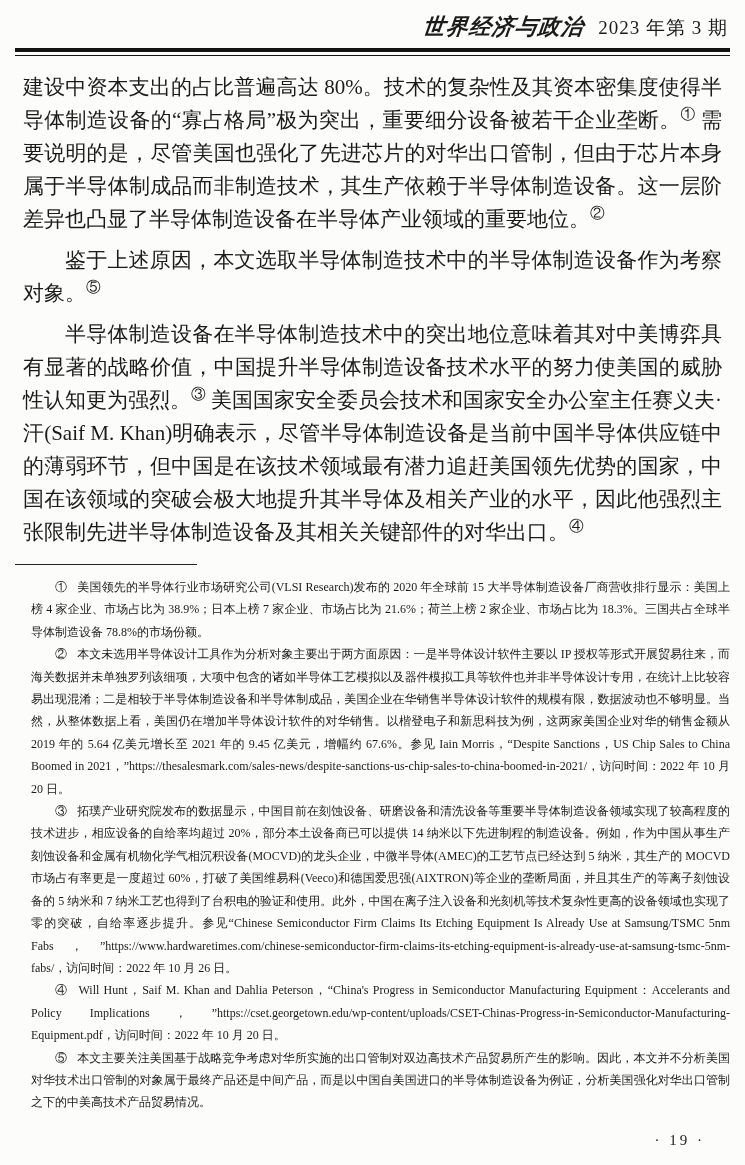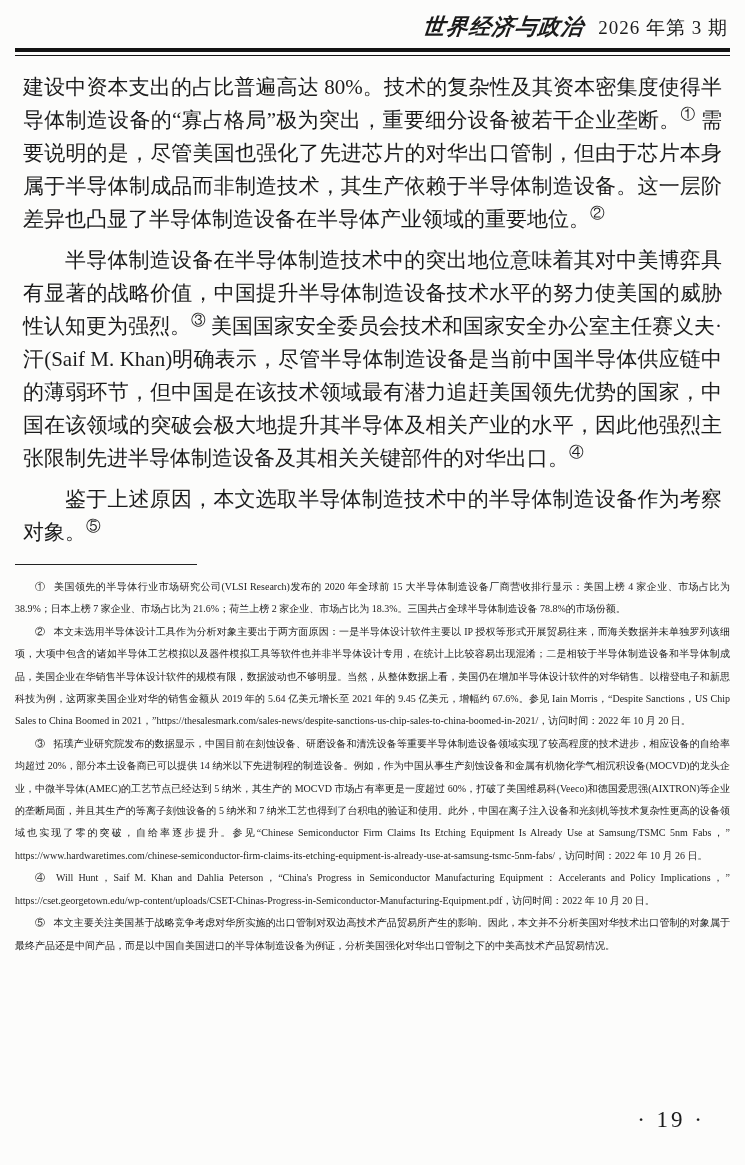--- a/index.html
+++ b/index.html
@@ -63,57 +63,58 @@
     vertical-align: super;
     line-height: 0;
   }
   
   .footnote-rule {
     width: 182px;
     border-top: 1.6px solid #222;
     margin: 15px 0 11px 0;
   }
   .footnotes {
-    font-size: 10px;
+    font-size: 12px;
     line-height: 22.4px;
     text-align: justify;
+    margin-left: 16px;
   }
   .footnotes p {
     margin: 0;
     text-indent: 2em;
   }
   .fn-marker {
     margin-right: 0.85em;
   }
   
   .page-footer {
     position: absolute;
-    bottom: 32px;
+    bottom: 16px;
     right: 40px;
-    font-size: 23px;
+    font-size: 15px;
     letter-spacing: 3px;
     text-align: right;
   }
 </style>
 </head>
 <body>
 
 <div class="page">
 
   <div class="header">
     <span class="journal-logo">世界经济与政治</span>
-    <span class="issue-label">2026 年第 3 期</span>
+    <span class="issue-label">2023 年第 3 期</span>
   </div>
 
   <div class="header-rule"></div>
 
   <div class="article-body">
       <p class="">建设中资本支出的占比普遍高达 80%。技术的复杂性及其资本密集度使得半导体制造设备的“寡占格局”极为突出，重要细分设备被若干企业垄断。<sup class="fnref">①</sup> 需要说明的是，尽管美国也强化了先进芯片的对华出口管制，但由于芯片本身属于半导体制成品而非制造技术，其生产依赖于半导体制造设备。这一层阶差异也凸显了半导体制造设备在半导体产业领域的重要地位。<sup class="fnref">②</sup></p>
+      <p class="indent">鉴于上述原因，本文选取半导体制造技术中的半导体制造设备作为考察对象。<sup class="fnref">⑤</sup></p>
       <p class="indent">半导体制造设备在半导体制造技术中的突出地位意味着其对中美博弈具有显著的战略价值，中国提升半导体制造设备技术水平的努力使美国的威胁性认知更为强烈。<sup class="fnref">③</sup> 美国国家安全委员会技术和国家安全办公室主任赛义夫·汗(Saif M. Khan)明确表示，尽管半导体制造设备是当前中国半导体供应链中的薄弱环节，但中国是在该技术领域最有潜力追赶美国领先优势的国家，中国在该领域的突破会极大地提升其半导体及相关产业的水平，因此他强烈主张限制先进半导体制造设备及其相关关键部件的对华出口。<sup class="fnref">④</sup></p>
-      <p class="indent">鉴于上述原因，本文选取半导体制造技术中的半导体制造设备作为考察对象。<sup class="fnref">⑤</sup></p>
     </div>
 
   <div class="footnote-rule"></div>
 
   <div class="footnotes">
       <p><span class="fn-marker">①</span>美国领先的半导体行业市场研究公司(VLSI Research)发布的 2020 年全球前 15 大半导体制造设备厂商营收排行显示：美国上榜 4 家企业、市场占比为 38.9%；日本上榜 7 家企业、市场占比为 21.6%；荷兰上榜 2 家企业、市场占比为 18.3%。三国共占全球半导体制造设备 78.8%的市场份额。</p>
       <p><span class="fn-marker">②</span>本文未选用半导体设计工具作为分析对象主要出于两方面原因：一是半导体设计软件主要以 IP 授权等形式开展贸易往来，而海关数据并未单独罗列该细项，大项中包含的诸如半导体工艺模拟以及器件模拟工具等软件也并非半导体设计专用，在统计上比较容易出现混淆；二是相较于半导体制造设备和半导体制成品，美国企业在华销售半导体设计软件的规模有限，数据波动也不够明显。当然，从整体数据上看，美国仍在增加半导体设计软件的对华销售。以楷登电子和新思科技为例，这两家美国企业对华的销售金额从 2019 年的 5.64 亿美元增长至 2021 年的 9.45 亿美元，增幅约 67.6%。参见 Iain Morris，“Despite Sanctions，US Chip Sales to China Boomed in 2021，”https://thesalesmark.com/sales-news/despite-sanctions-us-chip-sales-to-china-boomed-in-2021/，访问时间：2022 年 10 月 20 日。</p>
       <p><span class="fn-marker">③</span>拓璞产业研究院发布的数据显示，中国目前在刻蚀设备、研磨设备和清洗设备等重要半导体制造设备领域实现了较高程度的技术进步，相应设备的自给率均超过 20%，部分本土设备商已可以提供 14 纳米以下先进制程的制造设备。例如，作为中国从事生产刻蚀设备和金属有机物化学气相沉积设备(MOCVD)的龙头企业，中微半导体(AMEC)的工艺节点已经达到 5 纳米，其生产的 MOCVD 市场占有率更是一度超过 60%，打破了美国维易科(Veeco)和德国爱思强(AIXTRON)等企业的垄断局面，并且其生产的等离子刻蚀设备的 5 纳米和 7 纳米工艺也得到了台积电的验证和使用。此外，中国在离子注入设备和光刻机等技术复杂性更高的设备领域也实现了零的突破，自给率逐步提升。参见“Chinese Semiconductor Firm Claims Its Etching Equipment Is Already Use at Samsung/TSMC 5nm Fabs，”https://www.hardwaretimes.com/chinese-semiconductor-firm-claims-its-etching-equipment-is-already-use-at-samsung-tsmc-5nm-fabs/，访问时间：2022 年 10 月 26 日。</p>
       <p><span class="fn-marker">④</span>Will Hunt，Saif M. Khan and Dahlia Peterson，“China's Progress in Semiconductor Manufacturing Equipment：Accelerants and Policy Implications，”https://cset.georgetown.edu/wp-content/uploads/CSET-Chinas-Progress-in-Semiconductor-Manufacturing-Equipment.pdf，访问时间：2022 年 10 月 20 日。</p>
       <p><span class="fn-marker">⑤</span>本文主要关注美国基于战略竞争考虑对华所实施的出口管制对双边高技术产品贸易所产生的影响。因此，本文并不分析美国对华技术出口管制的对象属于最终产品还是中间产品，而是以中国自美国进口的半导体制造设备为例证，分析美国强化对华出口管制之下的中美高技术产品贸易情况。</p>

